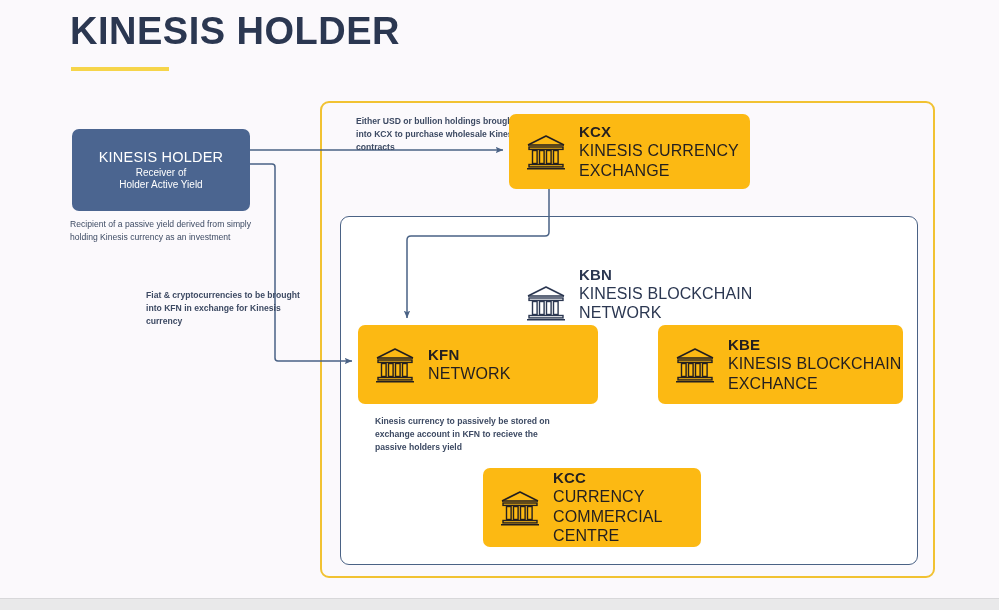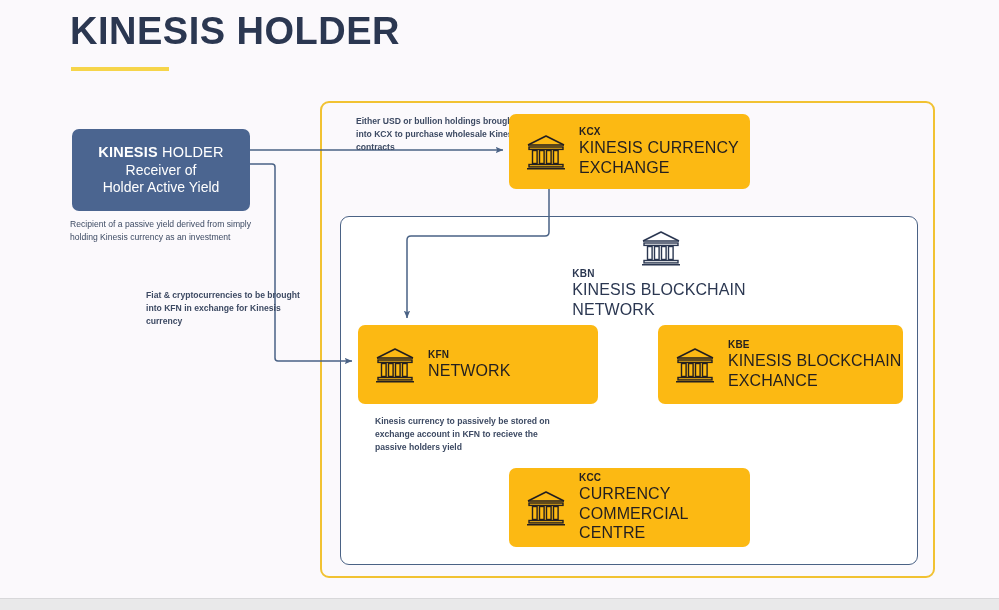--- a/index.html
+++ b/index.html
@@ -95,24 +95,24 @@
     display: flex;
     flex-direction: column;
     align-items: center;
     justify-content: center;
     line-height: 1.22;
   }
   #holder-box .line1 {
     font-size: 14.5px;
     letter-spacing: 0.2px;
   }
-  #holder-box .line1 b { font-weight: bold; }
+  #holder-box .line1 b { font-weight: normal; }
   #holder-box .line2,
   #holder-box .line3 {
-    font-size: 14px;
+    font-size: 10px;
     font-weight: normal;
   }
   #holder-caption {
     position: absolute;
     left: 70px;
     top: 218px;
     width: 200px;
     font-size: 8.6px;
     font-weight: normal;
     line-height: 1.48;
@@ -135,47 +135,46 @@
     margin-right: 10px;
     display: flex;
     align-items: center;
     justify-content: center;
   }
   .node .txt, .plainnode .txt {
     color: #231f20;
     line-height: 1.22;
   }
   .node .code, .plainnode .code {
-    font-size: 10px;
+    font-size: 15px;
     font-weight: bold;
     letter-spacing: 0.2px;
   }
   .node .name, .plainnode .name {
     font-size: 16px;
     font-weight: normal;
     letter-spacing: 0.1px;
   }
 
   #node-kcx { left: 509px; top: 114px; width: 241px; height: 75px; }
   #node-kfn { left: 358px; top: 325px; width: 240px; height: 79px; }
   #node-kbe { left: 658px; top: 325px; width: 245px; height: 79px; }
-  #node-kcc { left: 509px; top: 468px; width: 241px; height: 79px; }
+  #node-kcc { left: 483px; top: 468px; width: 218px; height: 79px; }
 
   
   #node-kbn {
     position: absolute;
     left: 509px;
-    top: 228px;
+    top: 259px;
     width: 300px;
     height: 64px;
     display: flex;
-    align-items: center;
+    align-items: flex-end;
     box-sizing: border-box;
     background: transparent;
-    flex-direction: column;
   }
   #node-kbn .txt { color: #2b3751; }
 
   
   .annot {
     position: absolute;
     font-size: 8.6px;
     font-weight: bold;
     line-height: 1.5;
     color: #3d4a63;

